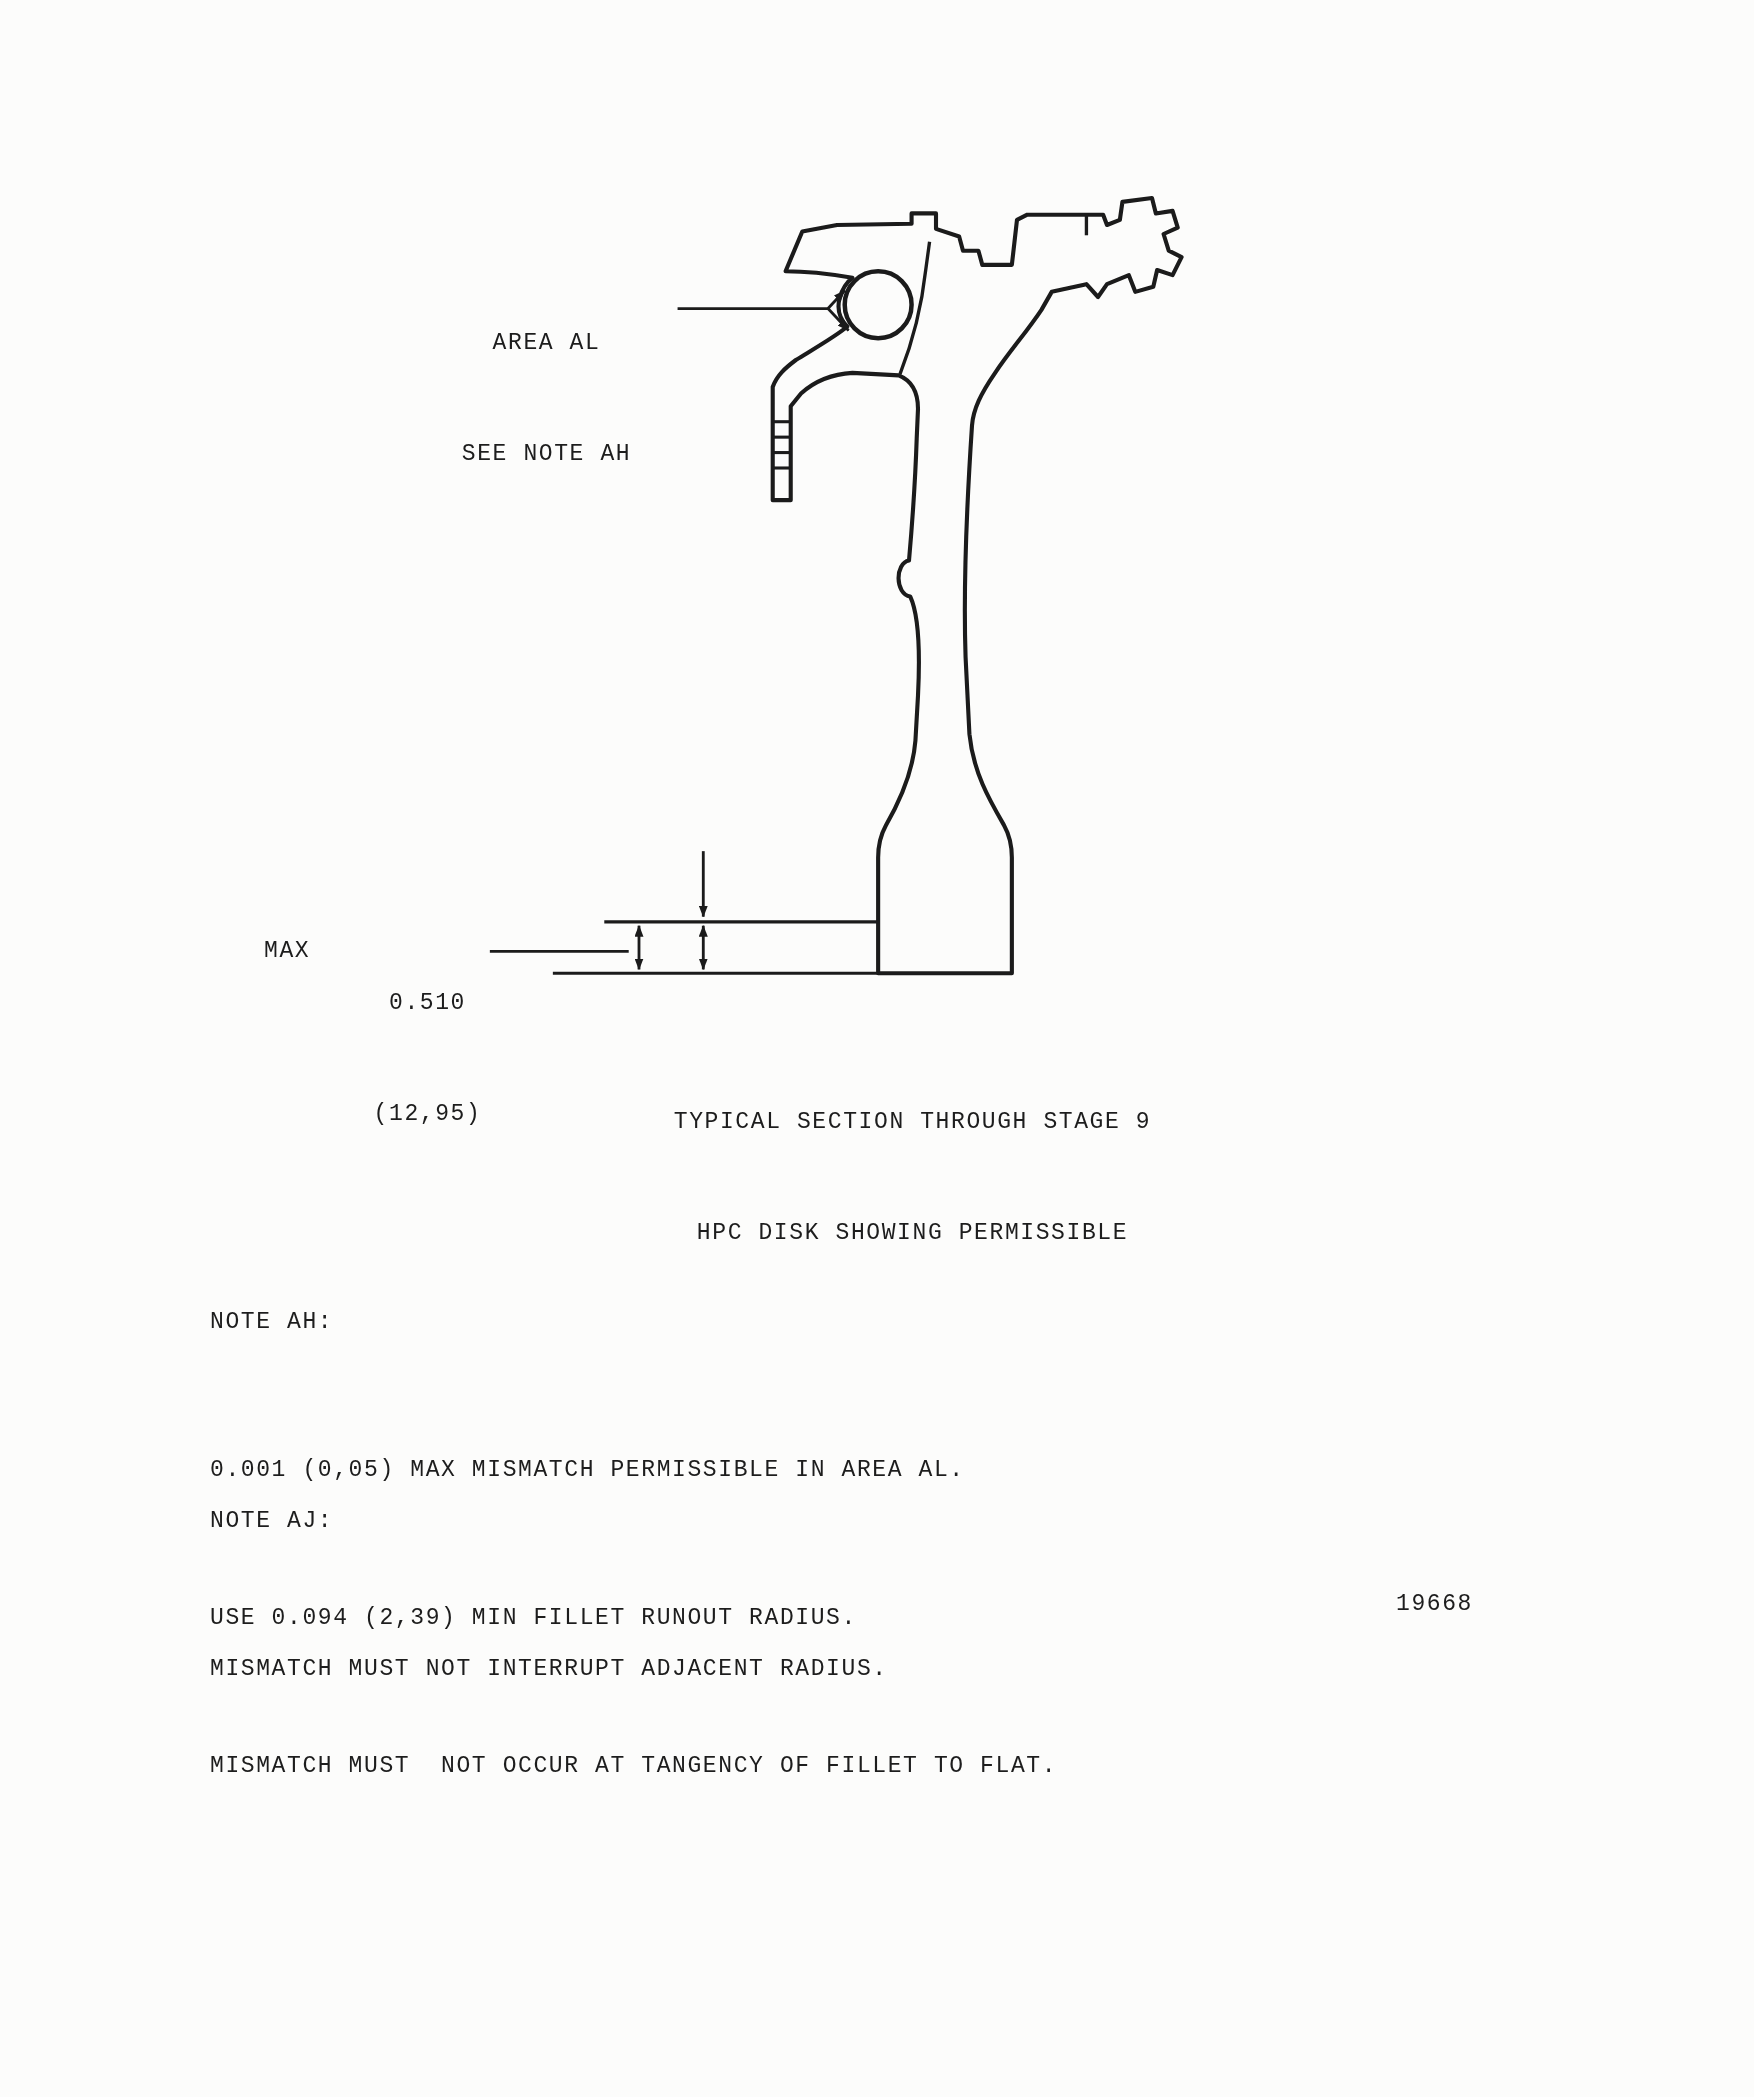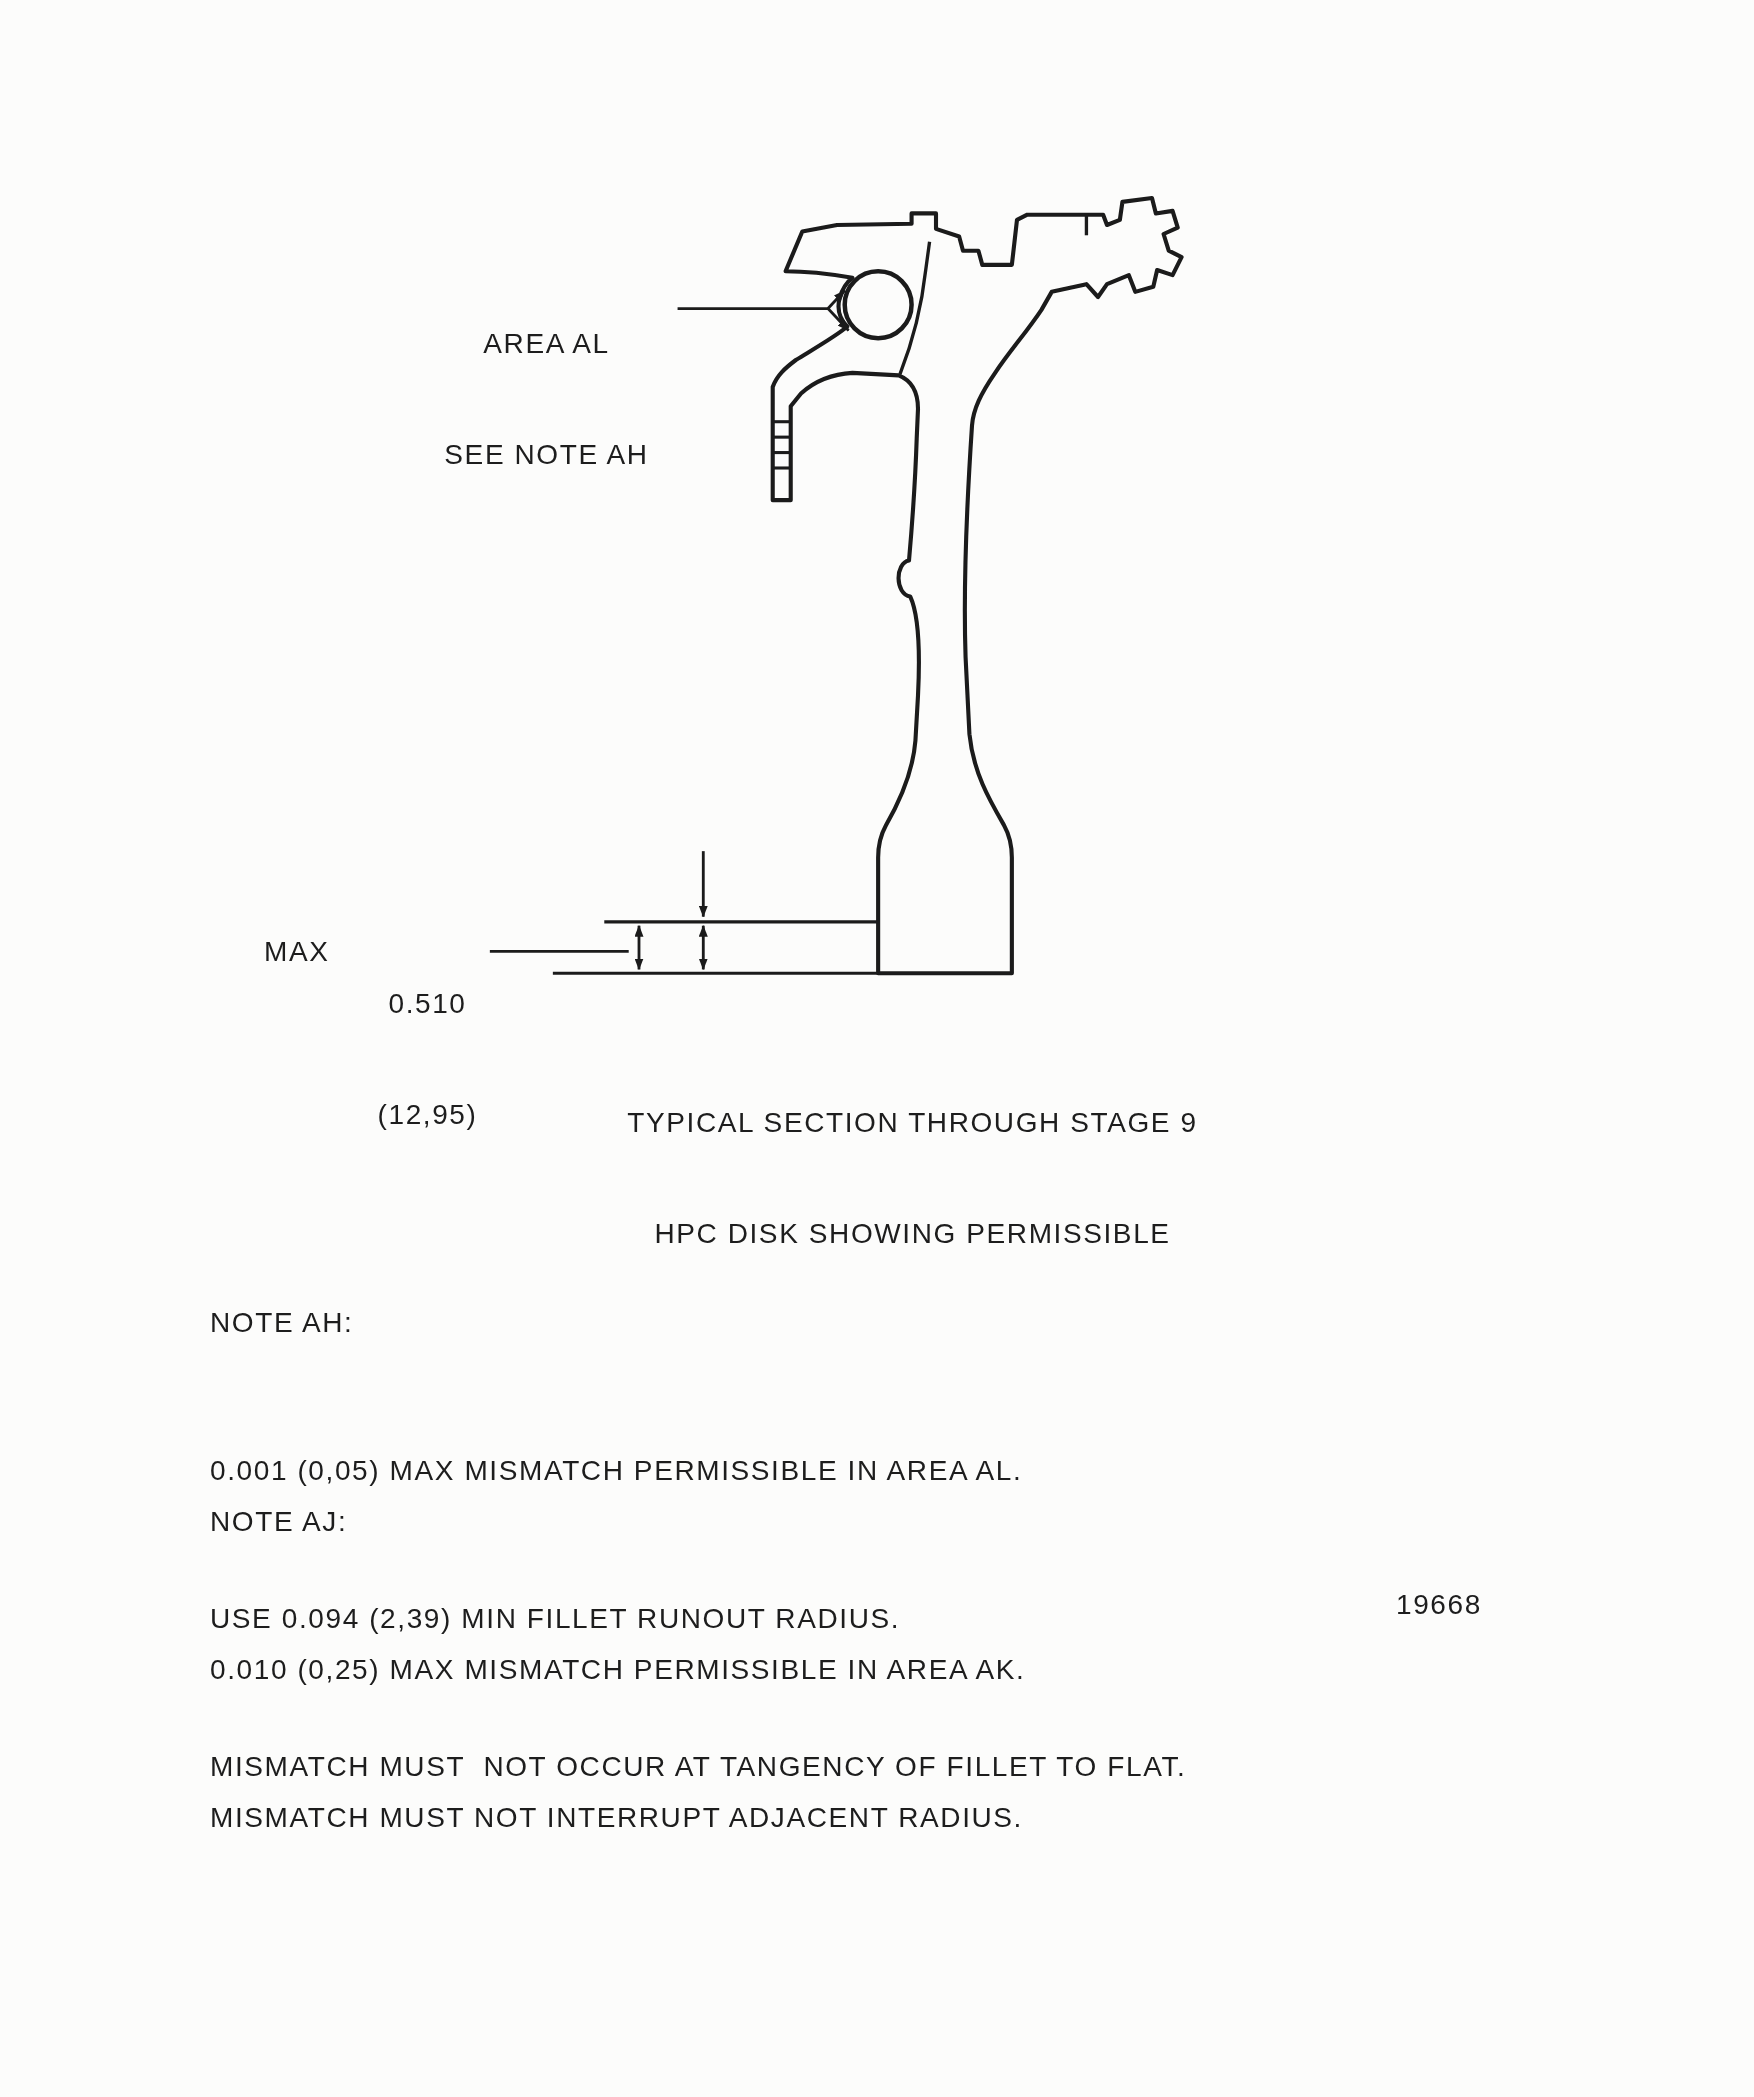--- a/index.html
+++ b/index.html
@@ -12,24 +12,25 @@
   .page {
     position: relative;
     width: 1755px; height: 2097px;
     overflow: hidden;
   }
   .drawing-svg {
     position: absolute; left: 0; top: 0;
   }
   .txt {
     position: absolute;
-    font-size: 28px;
+    font-size: 23px;
     letter-spacing: 1.6px;
     line-height: 37px;
     white-space: pre-wrap;
+    font-family: Liberation Mono, monospace;
   }
   .center { text-align: center; }
   .label-block { line-height: 37px; }
   .dim-stack { line-height: 37px; }
   .note-block div { white-space: pre-wrap; margin-top: 37px; }
 </style>
 </head>
 <body>
 
 <div class="page">
@@ -106,20 +107,19 @@
 
   <div class="txt note-block" style="left:210px; top:1193px; width:1350px;">
     <div>NOTE AH:</div>
     <div class="note-line">0.001 (0,05) MAX MISMATCH PERMISSIBLE IN AREA AL.</div>
     <div class="note-line">USE 0.094 (2,39) MIN FILLET RUNOUT RADIUS.</div>
     <div class="note-line">MISMATCH MUST  NOT OCCUR AT TANGENCY OF FILLET TO FLAT.</div>
   </div>
 
   <div class="txt note-block" style="left:210px; top:1392px; width:1350px;">
     <div>NOTE AJ:</div>
-    <div class="note-line">0.010 (0,25) MAX MISMATCH PERMISSIBLE IN AREA AK.</div>
     <div class="note-line">MISMATCH MUST NOT INTERRUPT ADJACENT RADIUS.</div>
   </div>
 
   <div class="txt" style="left:1396px; top:1586px;">19668</div>
 
 </div>
 
 
 </body></html>

